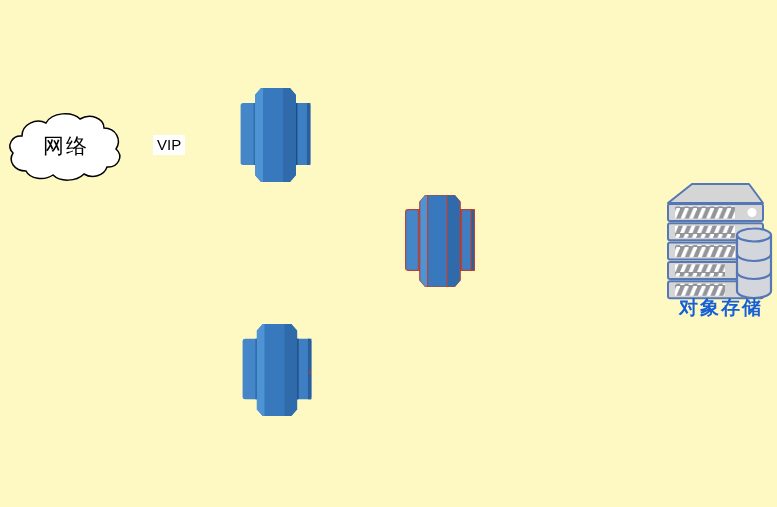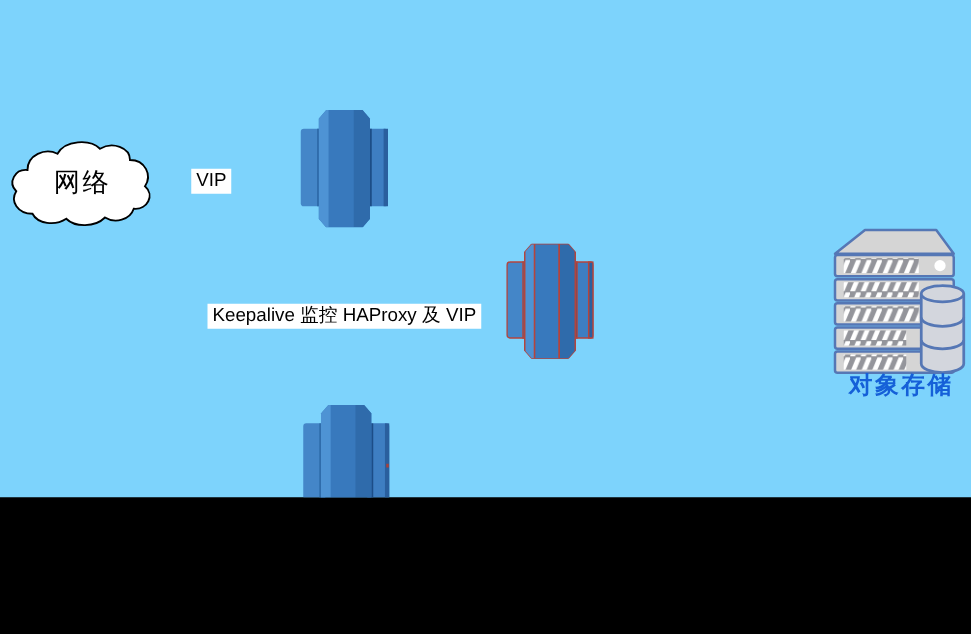--- a/index.html
+++ b/index.html
@@ -1,17 +1,17 @@
 <!DOCTYPE html>
 <html><head>
 <meta charset="utf-8">
 <style>
   html,body{margin:0;padding:0;}
   body{background:#000;font-family:"Liberation Sans","DejaVu Sans",sans-serif;}
-  #stage{position:relative;width:777px;height:398px;background:#7dd3fc;overflow:hidden;}
+  #stage{position:relative;width:777px;height:507px;background:#fef9c3;overflow:hidden;}
   .abs{position:absolute;}
   .cloud-node{left:6px;top:108px;width:120px;height:78px;}
   .cloud-node svg{position:absolute;left:0;top:0;}
   .cloud-label{position:absolute;left:0;top:24px;width:100%;text-align:center;
     font-size:21px;color:#000;letter-spacing:2px;}
   .white-label{background:#fff;color:#000;font-size:15px;line-height:18px;
     padding:1px 4px;white-space:nowrap;}
   .vip-label{left:153px;top:135px;text-align:center;}
   .keepalive-label{left:166px;top:243px;}
   .server-icon{width:71px;height:94px;}
@@ -34,21 +34,20 @@
       <path d="M20,63 C8,63 2,53 7,45 C0,38 6,27 16,28 C16,16 30,10 40,15
                C46,4 66,3 74,11 C84,5 98,10 98,20 C110,20 116,32 110,41
                C118,48 112,60 101,59 C98,68 86,71 78,66 C70,74 54,74 47,67
                C38,73 24,71 20,63 Z" fill="#ffffff" stroke="#000000" stroke-width="1.5"></path>
     </svg>
     <div class="cloud-label">网络</div>
   </div>
 
   <div class="abs white-label vip-label" style="background: rgb(255, 255, 255); color: rgb(0, 0, 0);">VIP</div>
 
-  <div class="abs white-label keepalive-label" style="background: rgb(255, 255, 255); color: rgb(0, 0, 0);">Keepalive 监控 HAProxy 及 VIP</div>
 
   <div class="abs server-icon server-top">
   <svg viewBox="0 0 71 94" preserveAspectRatio="none">
     <defs>
           <clipPath id="oct0">
       <polygon points="21,0 50,0 56,7 56,87 50,94 21,94 15,87 15,7"></polygon>
     </clipPath>
         </defs>
     <g>
       <rect x="0.6" y="15" width="18" height="62" rx="2.5" fill="#4486c8"></rect>

